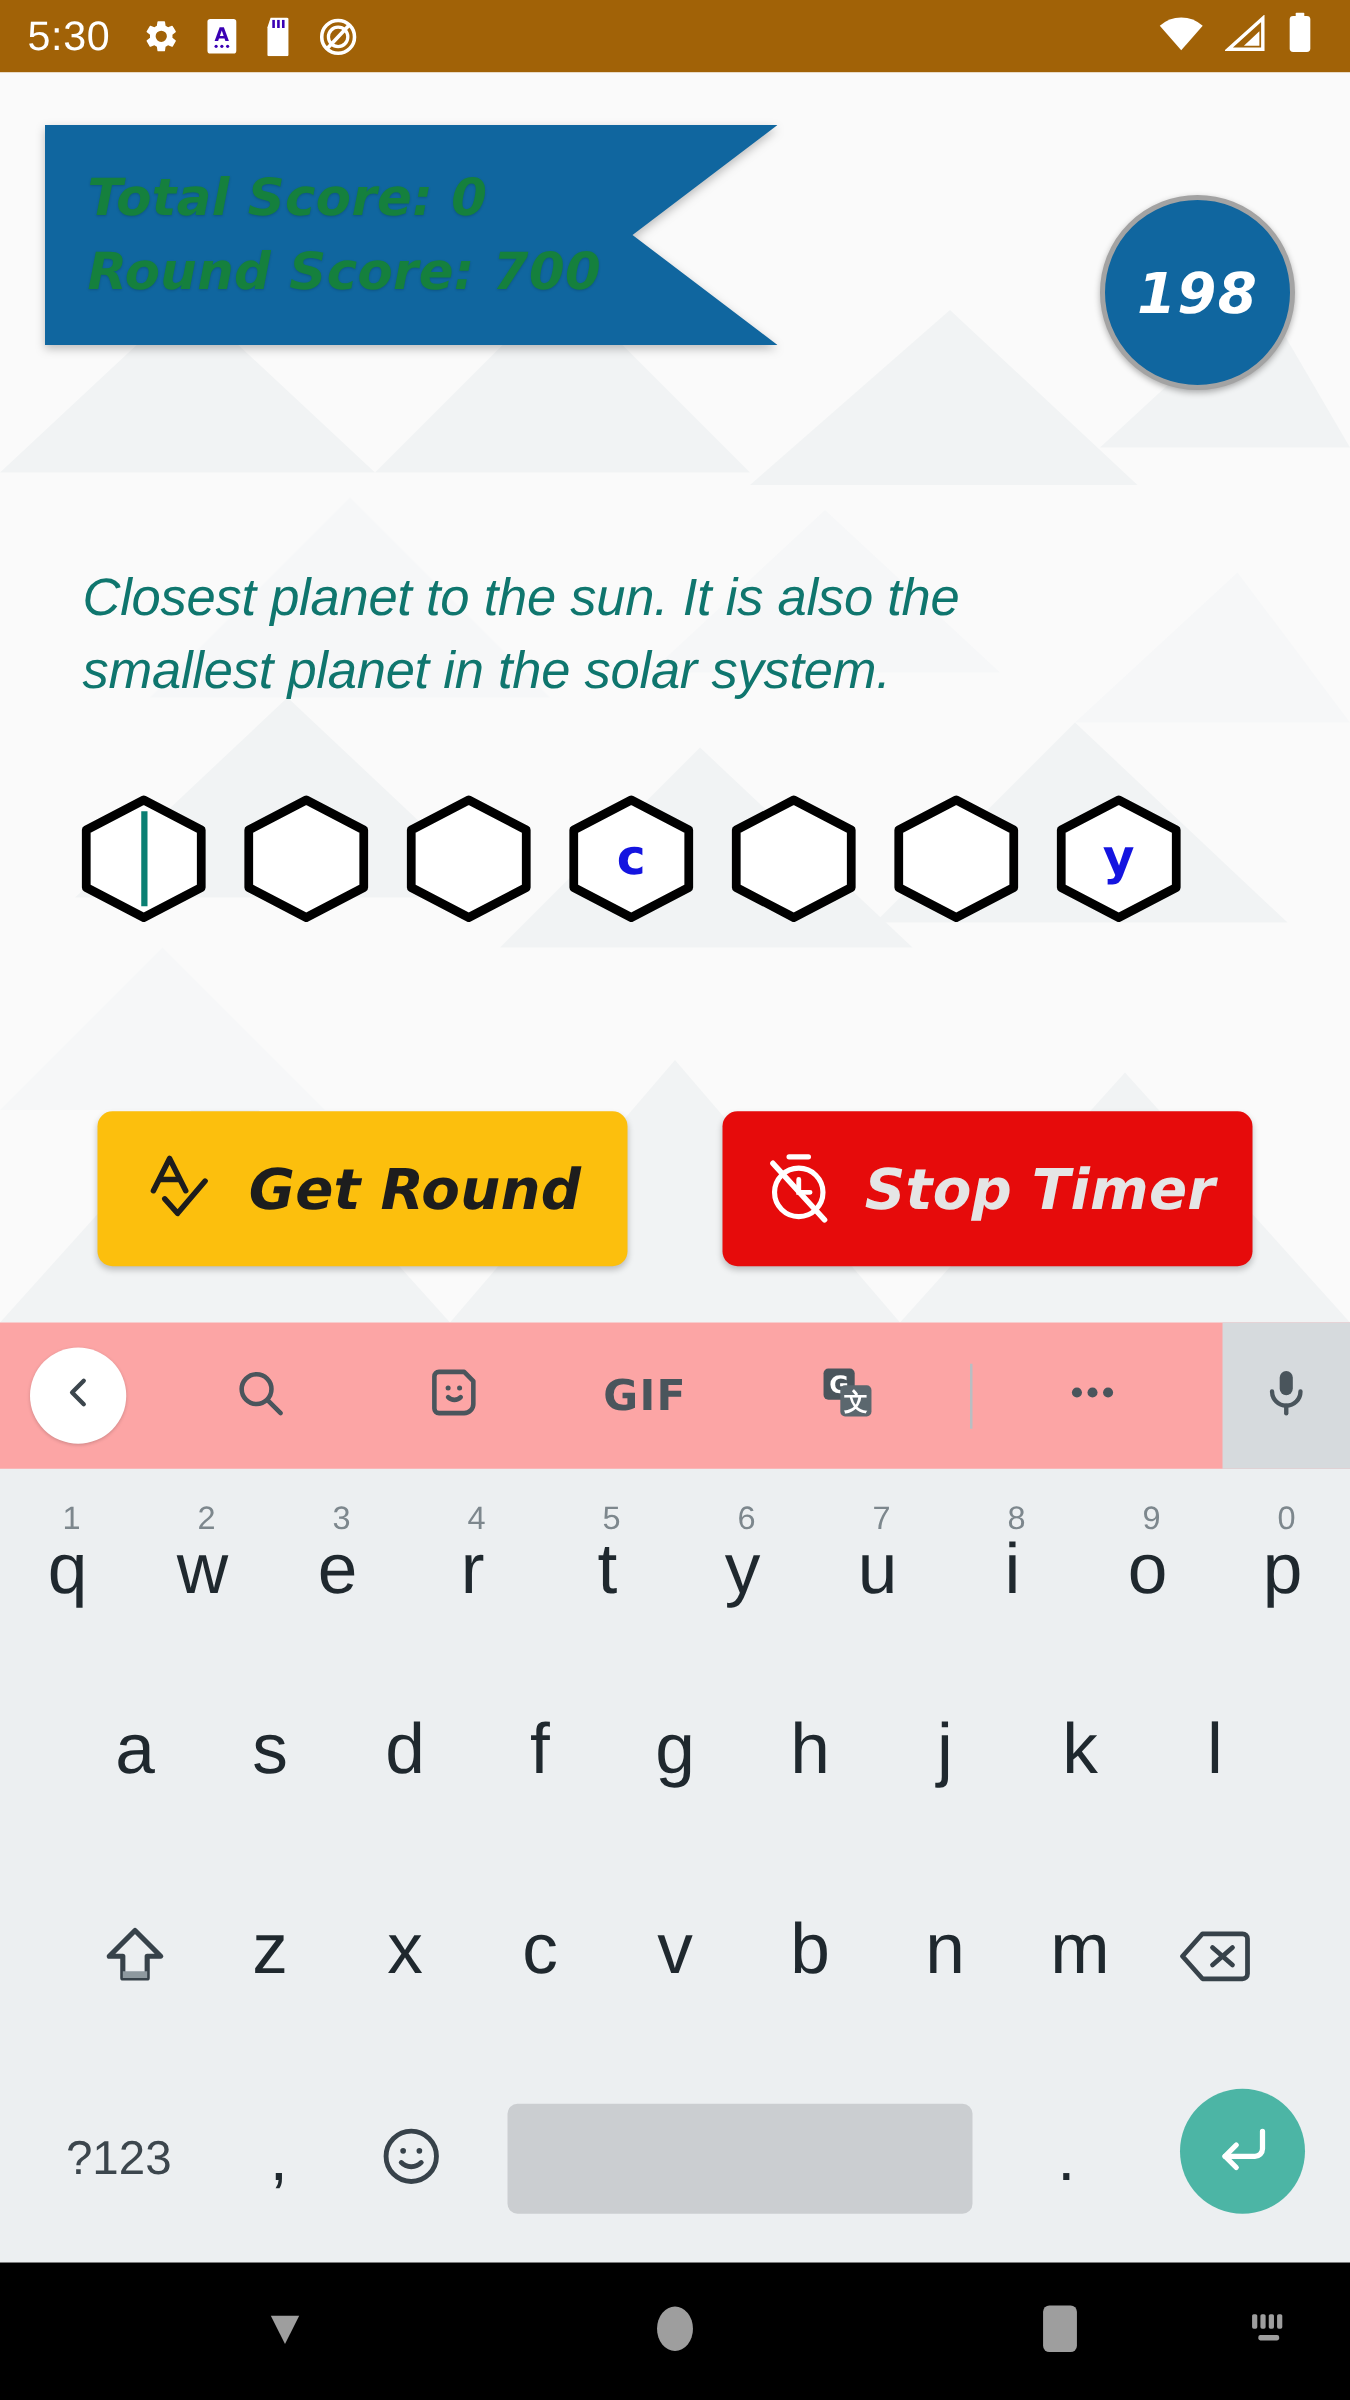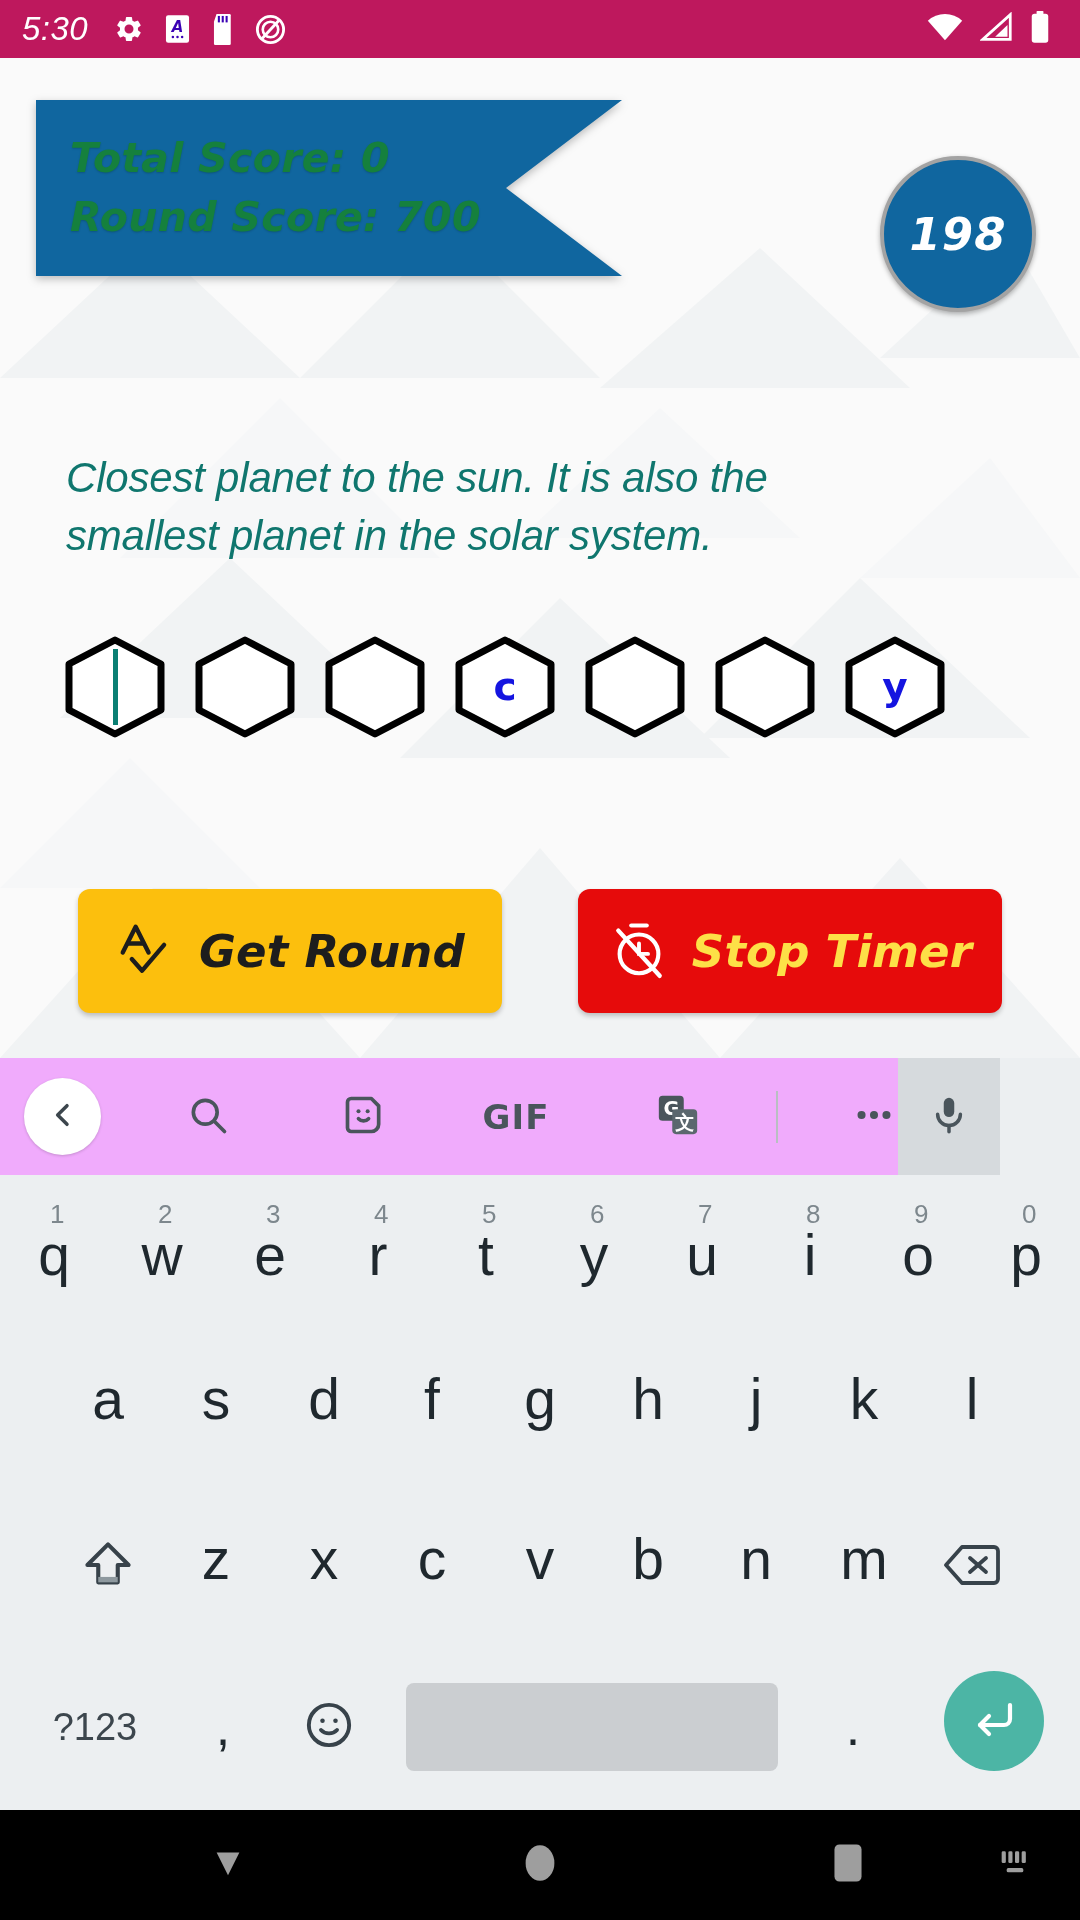--- a/index.html
+++ b/index.html
@@ -7,25 +7,24 @@
   body {
     font-family:"Liberation Sans", sans-serif;
     background:#ffffff;
     overflow:hidden;
     position:relative;
   }
 
   
   #status-bar {
     position:absolute; top:0; left:0; width:1080px; height:58px;
-    background:#be185d;
+    background:#a16207;
     display:flex; align-items:center;
     padding:0 22px;
     color:#ffffff;
-    font-style:italic;
   }
   #status-clock {
     font-size:33px; letter-spacing:0.5px; font-weight:400;
     margin-right:26px; color:#fff;
   }
   .sb-icon { margin-right:20px; display:flex; align-items:center; }
   #status-right { margin-left:auto; display:flex; align-items:center; gap:17px; padding-right:8px;}
 
   
   #app-area {
@@ -143,33 +142,33 @@
     background:#e60b0b;
   }
   .action-label {
     font-family:"DejaVu Sans", sans-serif;
     font-weight:bold; font-style:italic;
     font-size:45px;
     letter-spacing:0.2px;
     white-space:nowrap;
   }
   #get-letter-label { color:#1d1d1d; }
-  #stop-timer-label { color:#fde047; }
+  #stop-timer-label { color:#e5e5e5; }
 
   
   #keyboard {
     position:absolute; top:1058px; left:0;
     width:1080px; height:752px;
     background:#eceff1;
   }
   #kb-toolbar {
     position:relative;
-    width:1000px; height:117px;
+    width:1080px; height:117px;
     display:flex; align-items:center;
-    background:#f0abfc;
+    background:#fca5a5;
   }
   #kb-back-btn {
     position:absolute; left:24px; top:20px;
     width:77px; height:77px; border-radius:50%;
     background:#ffffff;
     display:flex; align-items:center; justify-content:center;
     box-shadow:0 1px 3px rgba(0,0,0,.18);
   }
   .kb-tool {
     position:absolute; top:0; height:117px;

